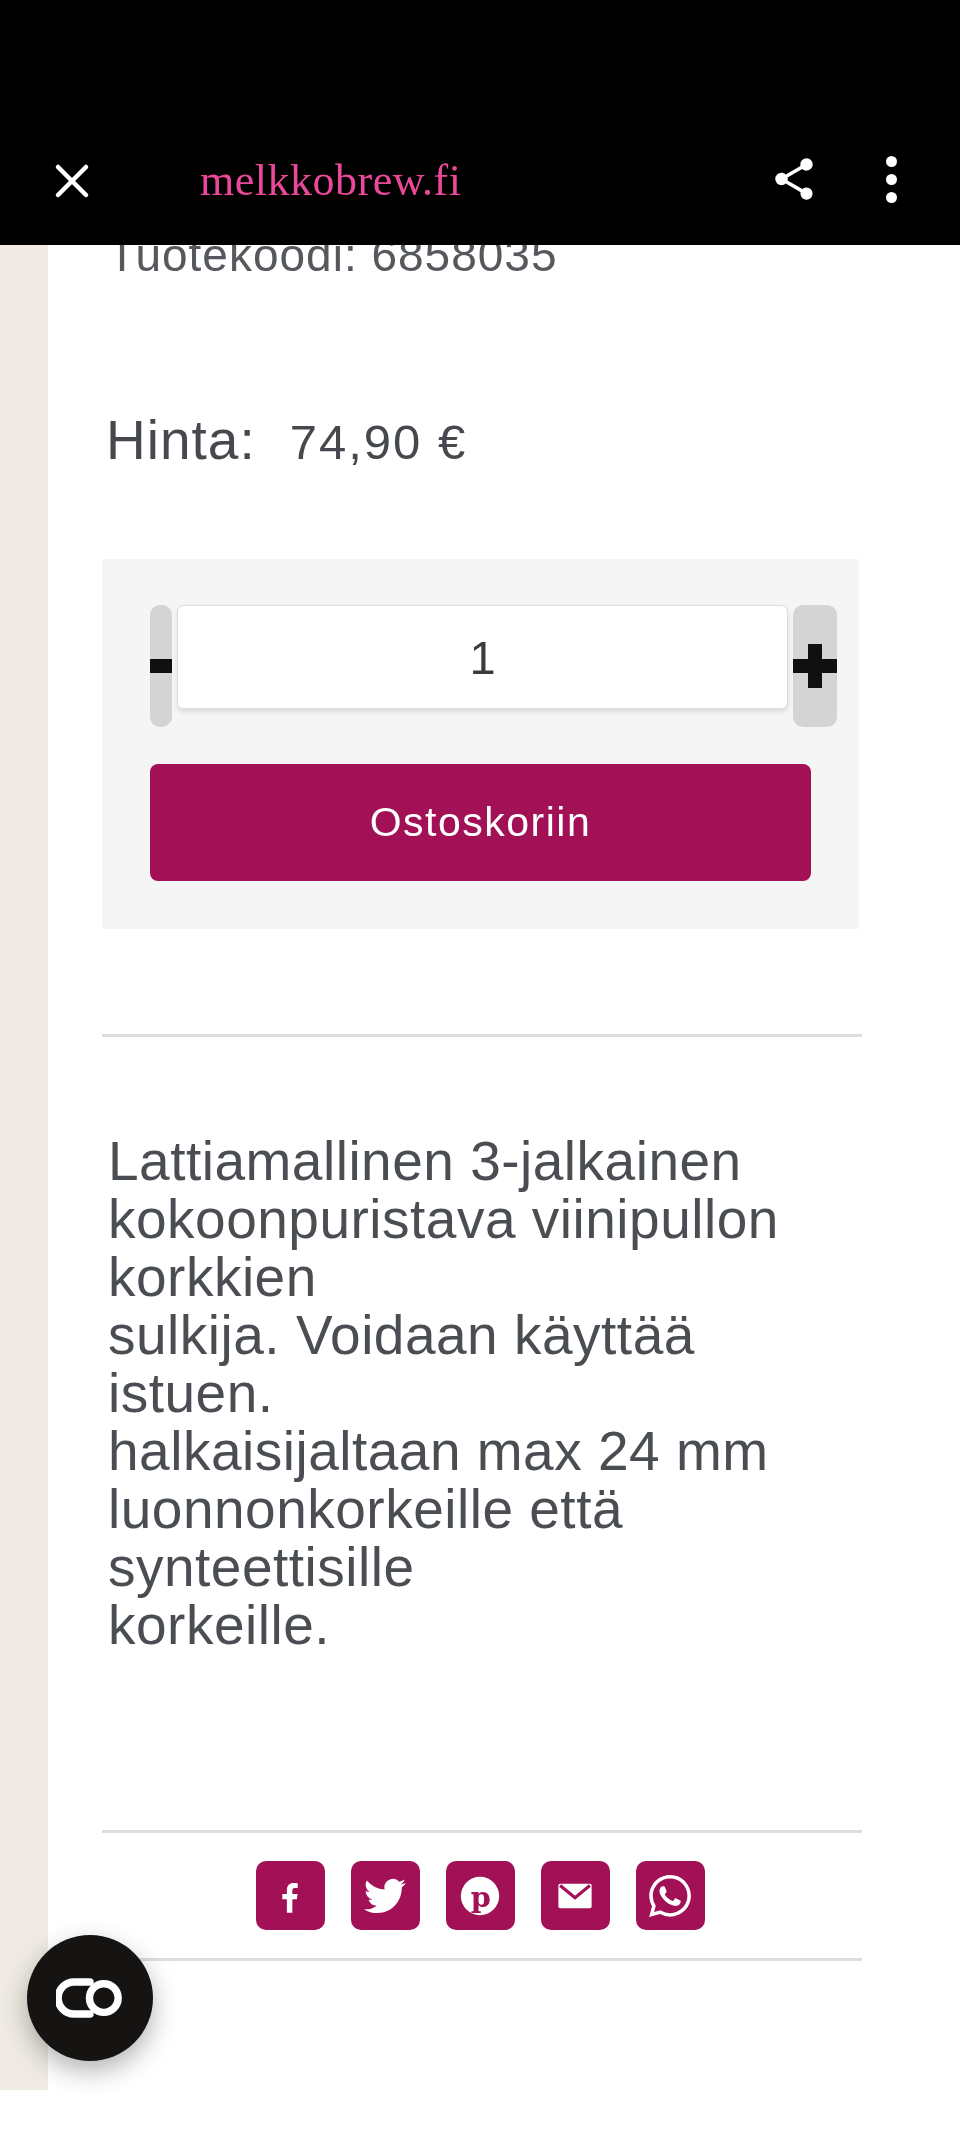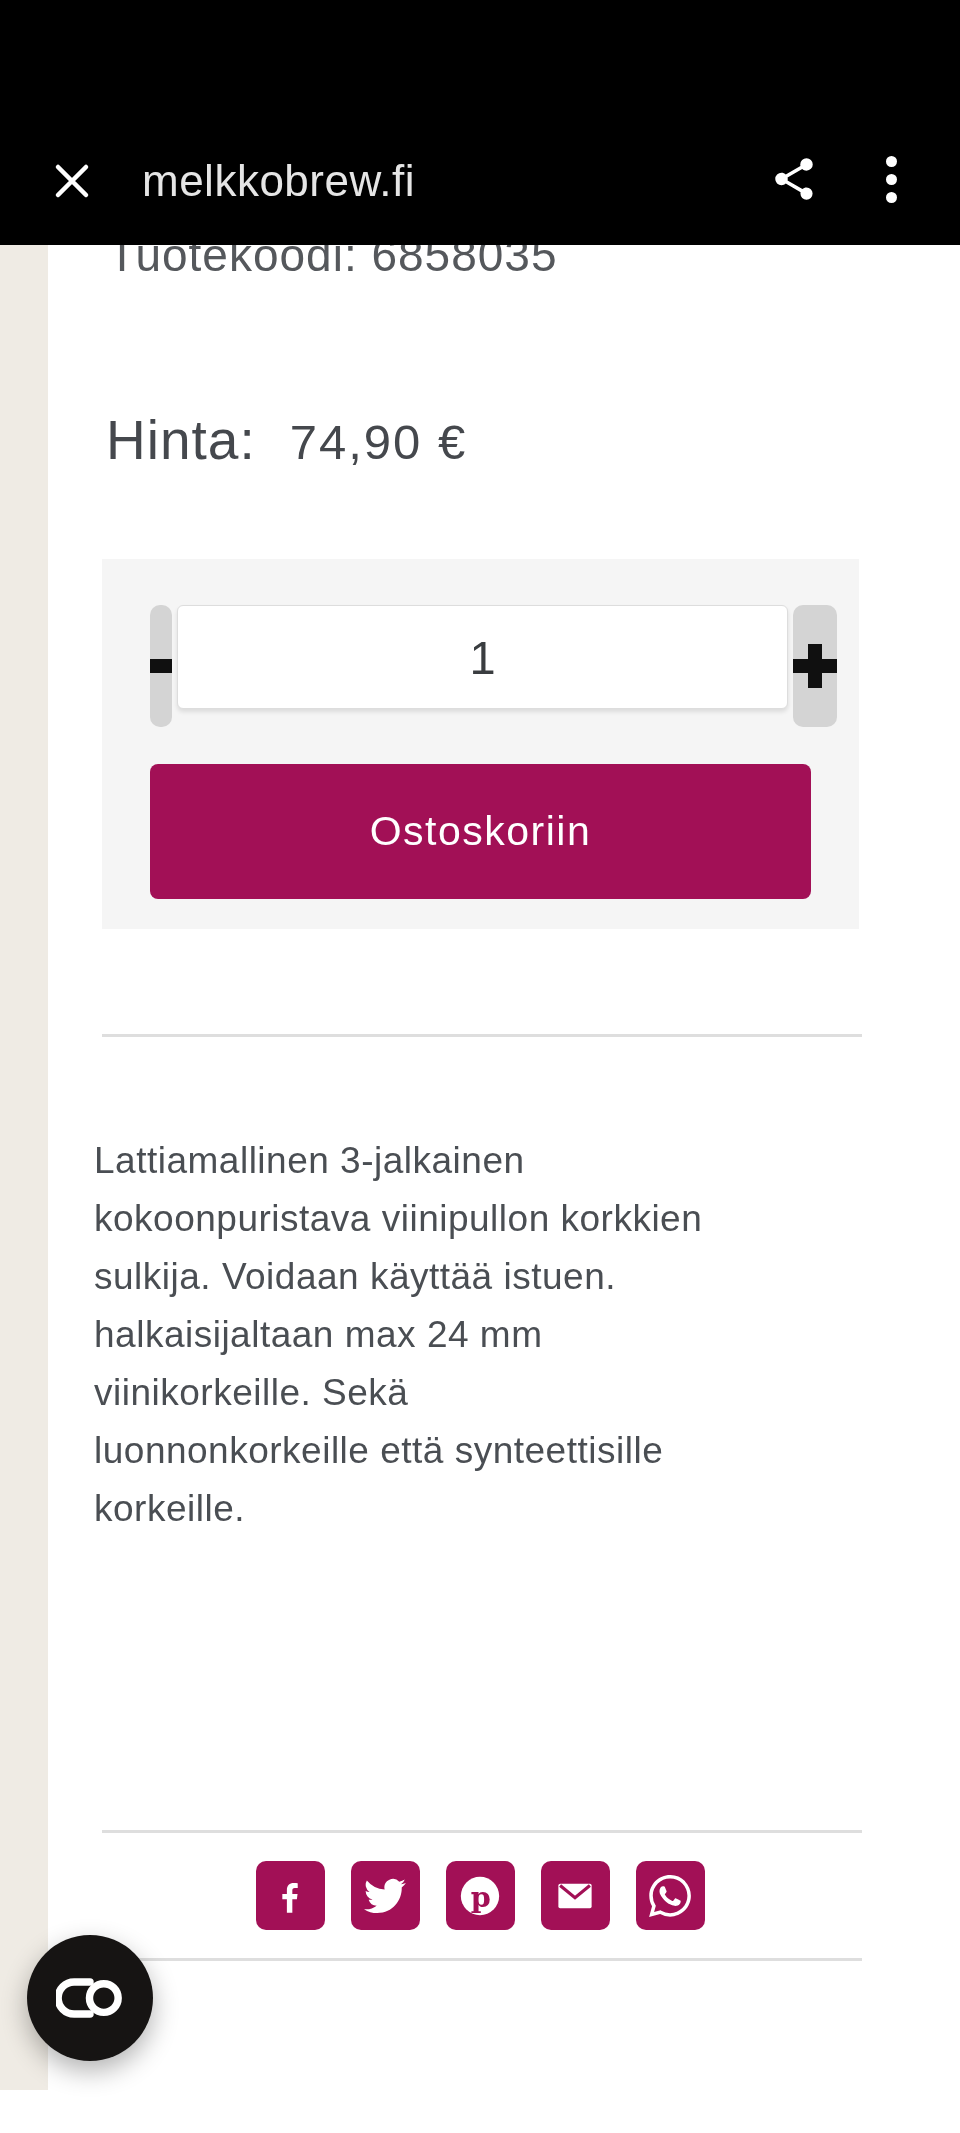--- a/index.html
+++ b/index.html
@@ -28,25 +28,25 @@
     display: flex; align-items: flex-end;
     box-sizing: border-box;
     padding: 0 56px 40px 48px;
   }
   .close-btn {
     width: 48px; height: 48px;
     display: flex; align-items: center; justify-content: center;
     cursor: pointer;
   }
   .url-text {
-    color: #e5e5e5; font-size: 44px; font-weight: 400;
-    margin-left: 46px; letter-spacing: 0.5px;
+    color: #ec4899; font-size: 44px; font-weight: 400;
+    margin-left: 104px; letter-spacing: 0.5px;
     line-height: 48px;
     flex: 1;
-    white-space: nowrap; overflow: hidden;
+    white-space: nowrap; overflow: hidden; font-family: Liberation Serif, serif;
   }
   .share-btn {
     width: 52px; height: 52px; margin-right: 58px;
     display: flex; align-items: center; justify-content: center;
     cursor: pointer;
   }
   .menu-btn {
     width: 26px; height: 52px;
     display: flex; flex-direction: column;
     align-items: center; justify-content: center;
@@ -99,38 +99,38 @@
   .qty-input {
     flex: 1; height: 104px; margin: 0 5px;
     border: 1px solid #dddddd; border-radius: 6px;
     background: #ffffff;
     box-shadow: 0 3px 4px rgba(0,0,0,0.10);
     text-align: center; font-size: 47px; color: #3a3d40;
     font-family: "Liberation Sans", sans-serif;
     box-sizing: border-box;
   }
   .cart-btn {
-    margin-top: 37px; width: 661px; height: 135px;
+    margin-top: 37px; width: 661px; height: 117px;
     background: #a21056; border: none; border-radius: 8px;
     color: #ffffff; font-size: 41px; letter-spacing: 1.5px;
     font-family: "Liberation Sans", sans-serif;
     cursor: pointer;
   }
 
   .divider {
     position: absolute; left: 54px; width: 760px; height: 3px;
     background: #dedede;
   }
   .divider.d1 { top: 1034px; }
   .divider.d2 { top: 1830px; }
   .divider.d3 { top: 1958px; }
 
   .description {
-    position: absolute; top: 1132px; left: 46px; width: 760px;
-    font-size: 37px; line-height: 58px; color: #4a4e53;
+    position: absolute; top: 1132px; left: 60px; width: 760px;
+    font-size: 55px; line-height: 58px; color: #4a4e53;
     letter-spacing: 0.5px;
   }
   .height-note {
     position: absolute; top: 1666px; left: 60px;
     font-size: 45px; color: #4a4e53; letter-spacing: 0.5px;
   }
 
   
   .social-row {
     position: absolute; top: 1861px; left: 0; width: 864px;
@@ -184,21 +184,20 @@
       <button class="cart-btn">Ostoskoriin</button>
     </div>
 
     <div class="divider d1"></div>
 
     <div class="description">
       <div>Lattiamallinen 3-jalkainen</div>
       <div>kokoonpuristava viinipullon korkkien</div>
       <div>sulkija. Voidaan käyttää istuen.</div>
       <div>halkaisijaltaan max 24 mm</div>
-      <div>viinikorkeille. Sekä</div>
       <div>luonnonkorkeille että synteettisille</div>
       <div>korkeille.</div>
     </div>
 
 
     <div class="divider d2"></div>
 
     <div class="social-row">
       <button class="social-btn">
         <svg width="40" height="40" viewBox="0 0 24 24">

